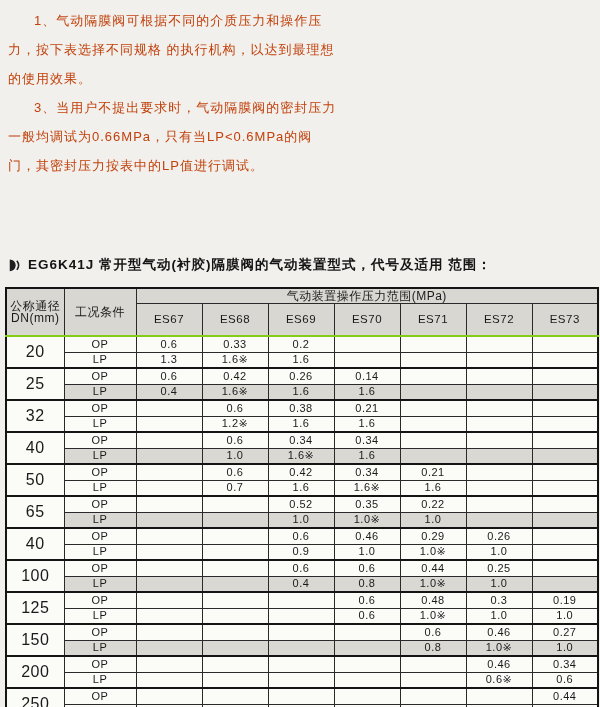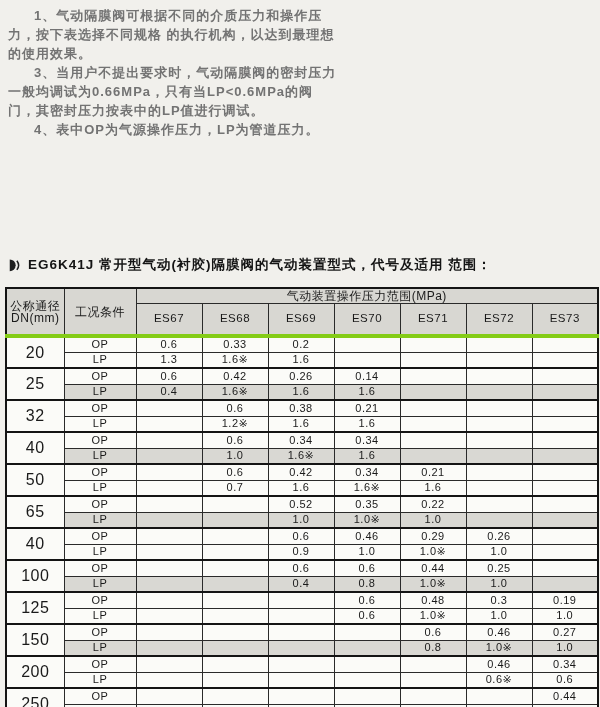--- a/index.html
+++ b/index.html
@@ -9,22 +9,22 @@
     background:#e9e8e4;
   }
   .page {
     position:relative; width:600px; height:707px; overflow:hidden;
     background:#f1f0ec; color:#1c1c1c;
   }
 
   
   .notes { position:absolute; left:8px; top:6px; width:332px; }
   .notes p {
-    font-size:13px; line-height:19px; letter-spacing:1px;
-    text-indent:2em; color:#737373; font-weight:700;
+    font-size:13px; line-height:29px; letter-spacing:1px;
+    text-indent:2em; color:#c2410c; font-weight:400;
   }
 
   
   .figures { position:absolute; left:340px; top:0; width:260px; height:250px; }
 
   
   .section-title {
     position:absolute; left:6px; top:256px; width:590px;
     display:flex; align-items:center; gap:7px;
     font-size:13.5px; font-weight:600; letter-spacing:1px; color:#141414;
@@ -43,21 +43,21 @@
     text-align:center; vertical-align:middle;
     font-size:11px; line-height:1; padding:0;
     color:#1a1a1a; letter-spacing:0.5px;
     overflow:hidden; white-space:nowrap;
   }
   table.pressure thead th {
     background:#d8d7d2; font-weight:500; font-size:12px;
   }
   table.pressure thead tr.models-row th { height:33px; font-size:11.5px; letter-spacing:0.5px; }
   table.pressure thead tr.span-row th.span-head { height:15px; }
-  table.pressure thead { border-bottom:4px solid #84cc16; }
+  table.pressure thead { border-bottom:2px solid #84cc16; }
   th.dn-head { font-size:11.5px; line-height:1.15; }
   table.pressure tbody td { height:16px; }
   tbody tr.op-row td { border-top:2px solid #141414; }
   tbody tr:first-child td { border-top:none; }
   tbody td[data-name="dn-cell"] { font-size:16px; }
   tbody tr.shaded td { background:#d9d8d3; }
 </style>
 </head>
 <body>
 
@@ -66,21 +66,20 @@
   <svg width="0" height="0" style="position:absolute" aria-hidden="true" data-name="svg-defs">
     <defs>
       <path id="bell-path" d="M23 8 Q23 2 30 2 Q37 2 37 8 L40 8 L40 12 L35 12 L35 15 L33 15 L33 32 L38 34 L38 46 L44 49 L44 60 L49 63 L49 78 L43 81 L43 86 L17 86 L17 81 L11 78 L11 63 L16 60 L16 49 L22 46 L22 34 L27 32 L27 15 L25 15 L25 12 L20 12 L20 8 Z"></path>
       <path id="dome-path" d="M53 8 Q53 2 60 2 Q67 2 67 8 L70 8 L70 12 L65 12 L65 16 L63 16 L63 40 L66 43 Q96 45 105 55 L111 57 L111 63 L115 65 L115 76 L108 79 L108 84 L12 84 L12 79 L5 76 L5 65 L9 63 L9 57 L15 55 Q24 45 54 43 L57 40 L57 16 L55 16 L55 12 L50 12 L50 8 Z"></path>
     </defs>
   </svg>
 
   <div class="notes" data-name="notes-block">
     <p data-name="note-1">1、气动隔膜阀可根据不同的介质压力和操作压力，按下表选择不同规格 的执行机构，以达到最理想的使用效果。</p>
     <p data-name="note-3">3、当用户不提出要求时，气动隔膜阀的密封压力一般均调试为0.66MPa，只有当LP&lt;0.6MPa的阀门，其密封压力按表中的LP值进行调试。</p>
-    <p data-name="note-4">4、表中OP为气源操作压力，LP为管道压力。</p>
   </div>
 
   <div class="figures" data-name="valve-figures">
     
     
     
     
     
     
     

